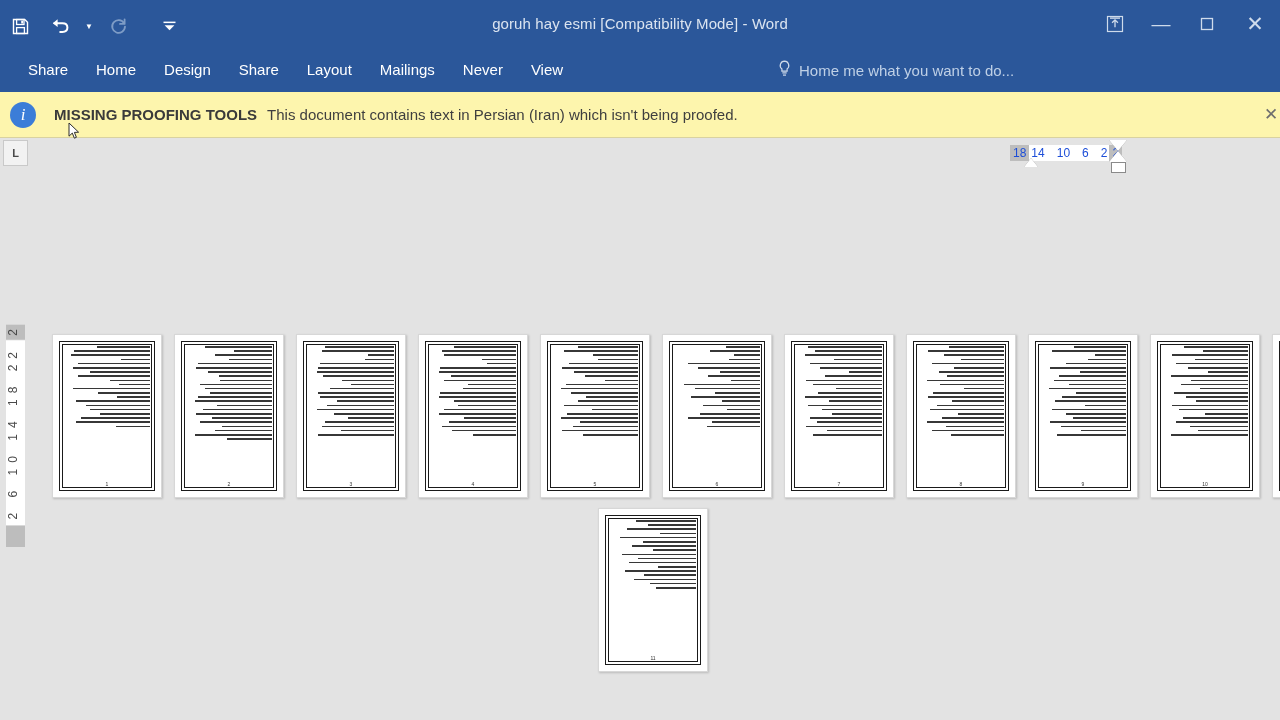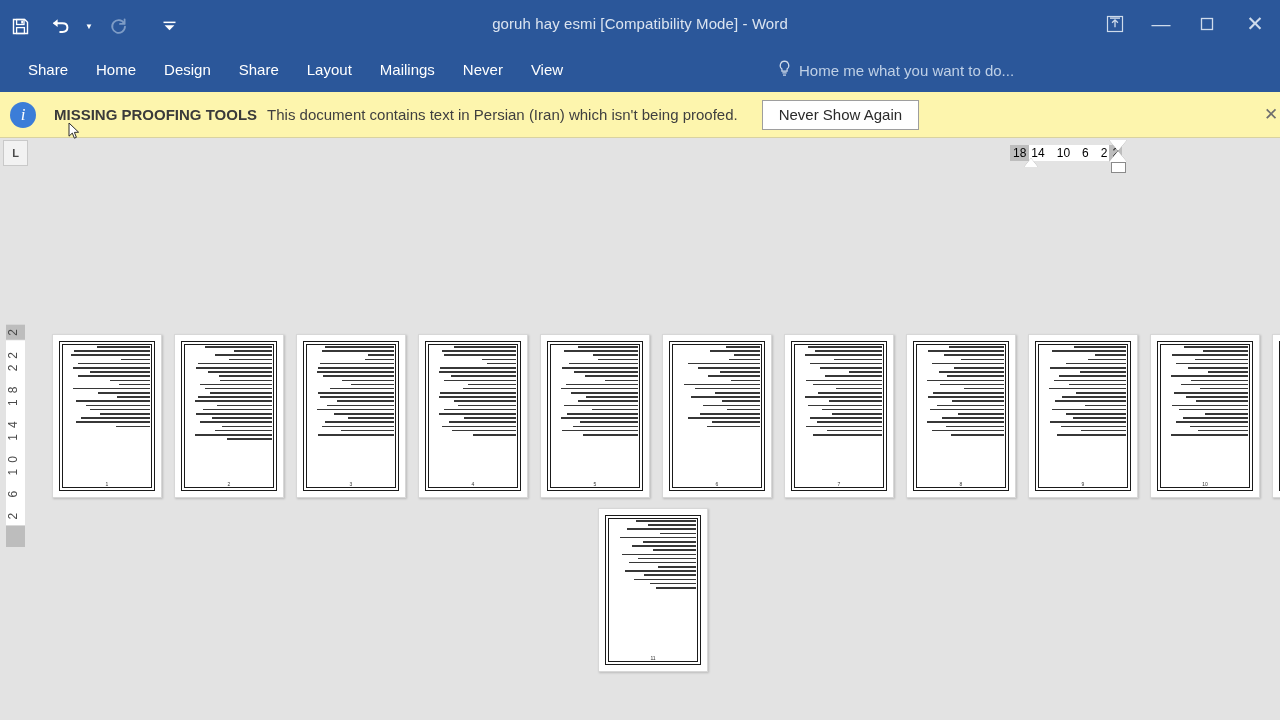--- a/index.html
+++ b/index.html
@@ -106,21 +106,21 @@
   
   .corner-btn{
     position:absolute; left:3px; top:140px; width:25px; height:26px;
     background:#f2f2f2; border:1px solid #c9c9c9;
     display:flex; align-items:center; justify-content:center;
     font-size:11px; font-weight:bold; color:#4a4a4a;
   }
   .hruler{
     position:absolute; top:140px; left:1010px; height:26px;
     display:flex; align-items:center;
-    font-size:12px; color:#000000;
+    font-size:12px; color:#1d4ed8;
   }
   .hruler .seg{ background:#bdbdbd; padding:1px 3px; }
   .hruler .white{
     background:#ffffff; padding:1px 2px; display:flex; gap:12px;
   }
   .indent-bot{
     position:absolute; left:1024px; top:158px;
     width:0;height:0; border-left:7px solid transparent;
     border-right:7px solid transparent; border-bottom:9px solid #ffffff;
     filter:drop-shadow(0 0 0.6px #7a7a7a);
@@ -274,21 +274,20 @@
     </span>
     <span>Home me what you want to do...</span>
   </div>
 
 </div>
 
 <div class="msgbar">
   <div class="msg-info">i</div>
   <div class="msg-strong">MISSING PROOFING TOOLS</div>
   <div class="msg-text">This document contains text in Persian (Iran) which isn't being proofed.</div>
-  <div class="never-btn">Never Show Again</div>
   <div class="msg-close">✕</div>
 </div>
 
 <div class="corner-btn">L</div>
 
 <div class="hruler">
   <span class="seg">18</span>
   <span class="white">
     <span>14</span>
     <span>10</span>

